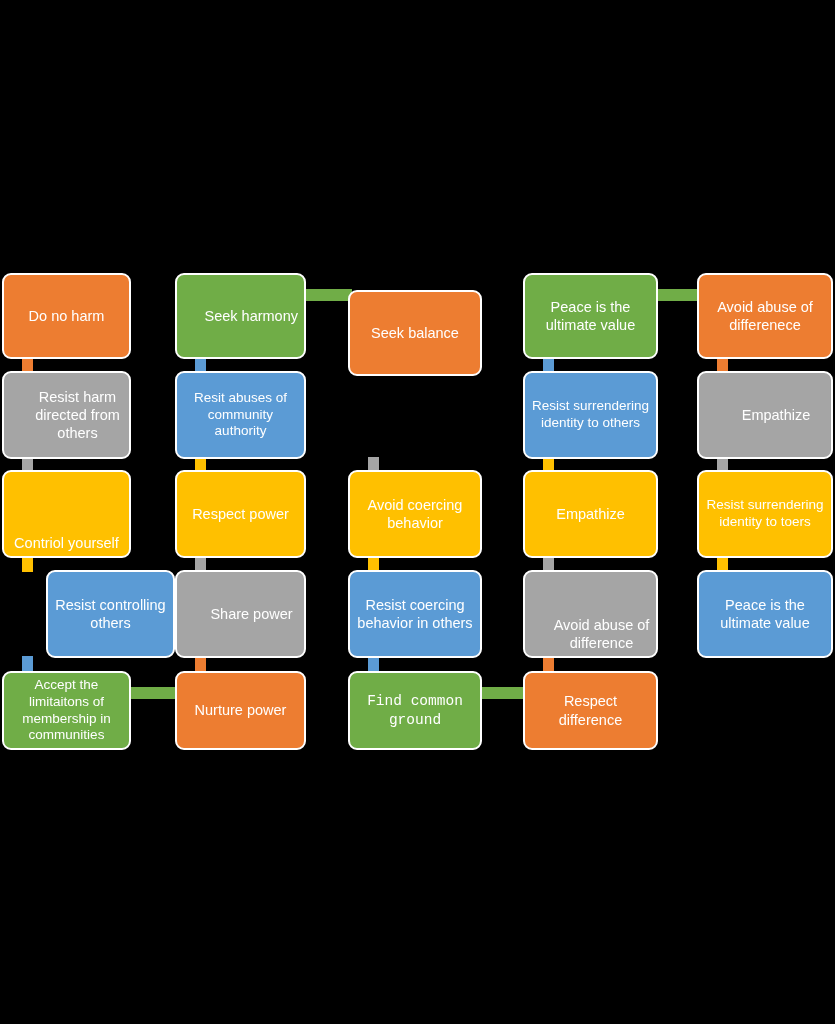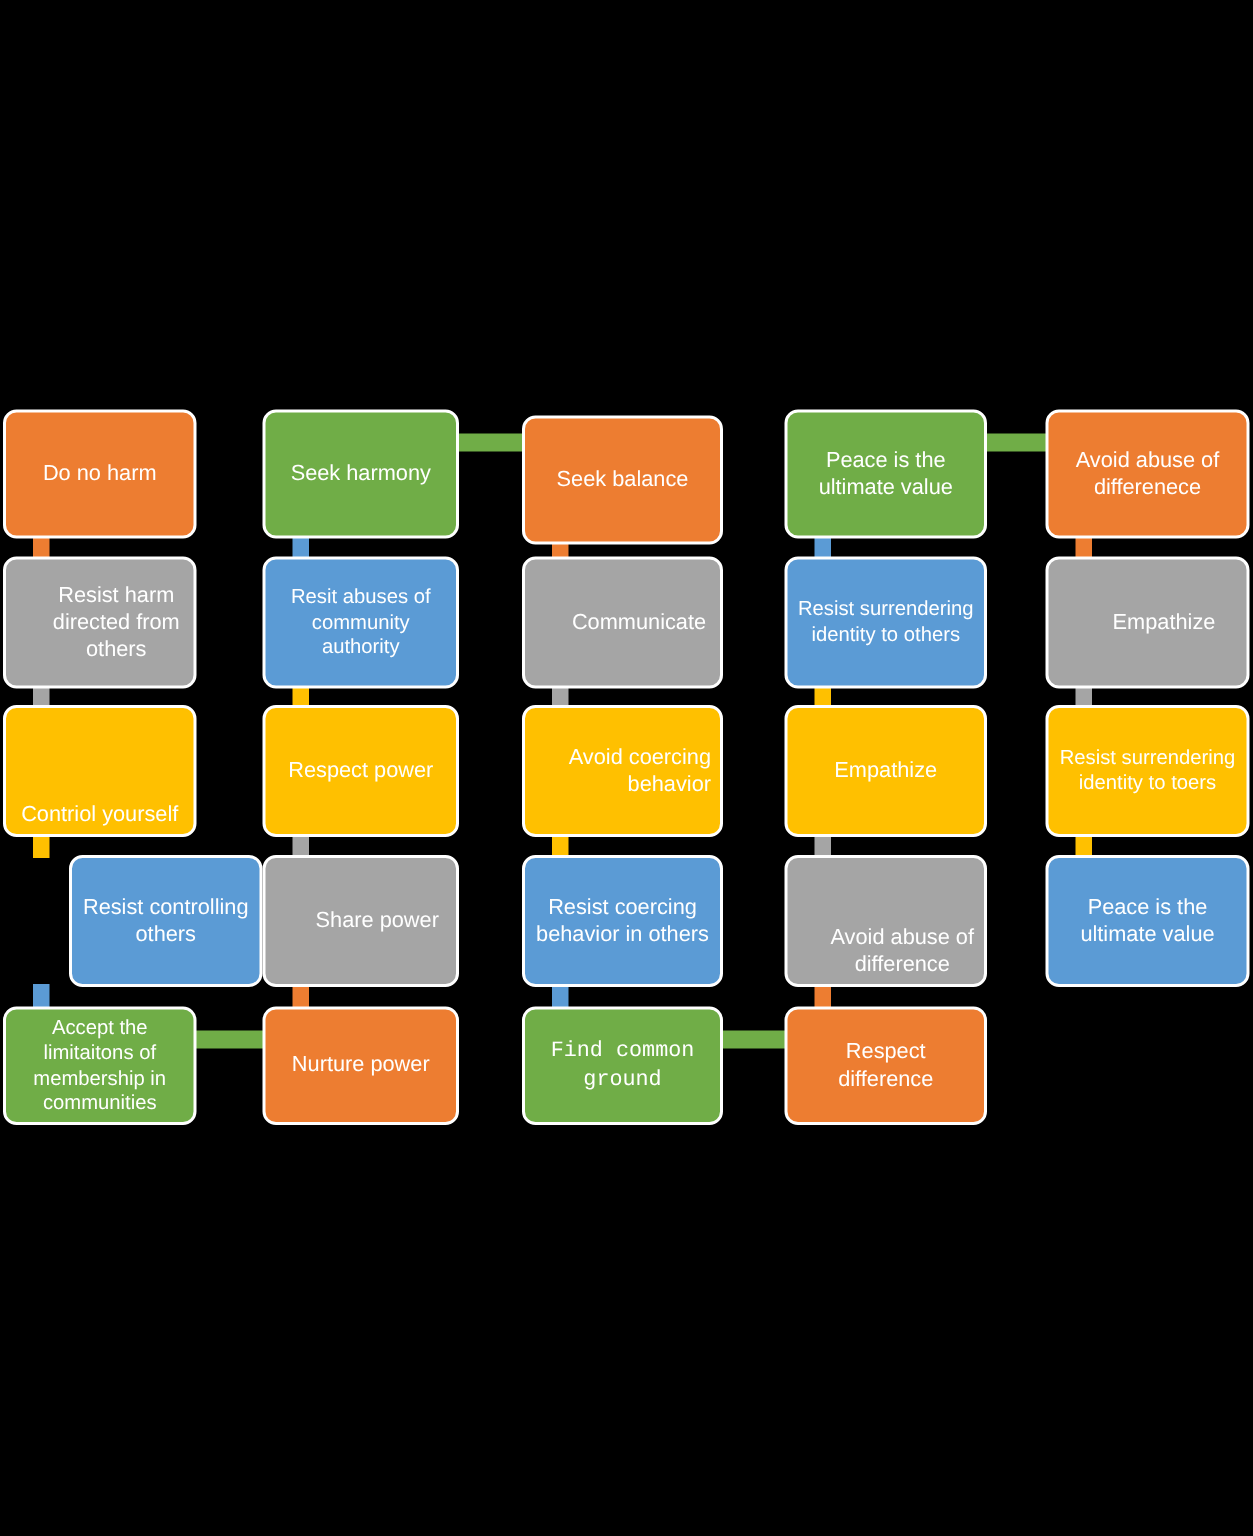--- a/index.html
+++ b/index.html
@@ -90,42 +90,39 @@
     </div>
     <div class="node c-yellow" style="left: 2px; top: 470px; width: 129px; height: 88px; align-items: flex-end;">
       <span class="label">Contriol yourself</span>
     </div>
     <div class="node c-blue" style="left: 2px; top: 570px; width: 129px; height: 88px; margin-left: 44px;">
       <span class="label">Resist controlling others</span>
     </div>
     <div class="node c-green small" style="left: 2px; top: 671px; width: 129px; height: 79px;">
       <span class="label">Accept the limitaitons of membership in communities</span>
     </div>
-    <div class="node c-green" style="left: 175px; top: 273px; width: 131px; height: 86px;">
+    <div class="node c-green" style="left: 175px; top: 273px; width: 131px; height: 86px; text-align: right;">
       <span class="label">Seek harmony</span>
     </div>
     <div class="node c-blue small" style="left: 175px; top: 371px; width: 131px; height: 88px;">
       <span class="label">Resit abuses of community authority</span>
     </div>
     <div class="node c-yellow" style="left: 175px; top: 470px; width: 131px; height: 88px;">
       <span class="label">Respect power</span>
     </div>
     <div class="node c-gray" style="left: 175px; top: 570px; width: 131px; height: 88px;">
       <span class="label">Share power</span>
     </div>
     <div class="node c-orange" style="left: 175px; top: 671px; width: 131px; height: 79px;">
       <span class="label">Nurture power</span>
     </div>
-    <div class="node c-orange" style="left: 348px; top: 277px; width: 134px; height: 86px;">
+    <div class="node c-orange" style="left: 348px; top: 290px; width: 134px; height: 86px;">
       <span class="label">Seek balance</span>
     </div>
-    <div class="node c-gray" style="left: 348px; top: 371px; width: 134px; height: 88px;">
-      <span class="label">Communicate</span>
-    </div>
-    <div class="node c-yellow" style="left: 348px; top: 470px; width: 134px; height: 88px; text-align: right;">
+    <div class="node c-yellow" style="left: 348px; top: 470px; width: 134px; height: 88px;">
       <span class="label">Avoid coercing behavior</span>
     </div>
     <div class="node c-blue" style="left: 348px; top: 570px; width: 134px; height: 88px;">
       <span class="label">Resist coercing behavior in others</span>
     </div>
     <div class="node c-green" style="left: 348px; top: 671px; width: 134px; height: 79px; font-family: Liberation Mono, monospace;">
       <span class="label">Find common ground</span>
     </div>
     <div class="node c-green" style="left: 523px; top: 273px; width: 135px; height: 86px;">
       <span class="label">Peace is the ultimate value</span>

